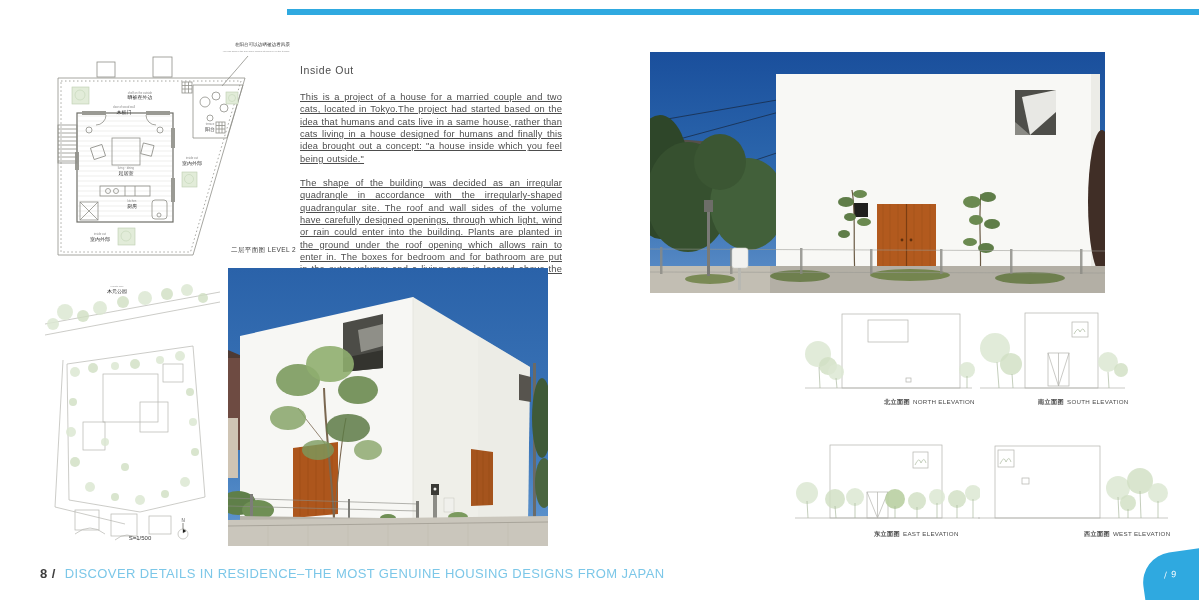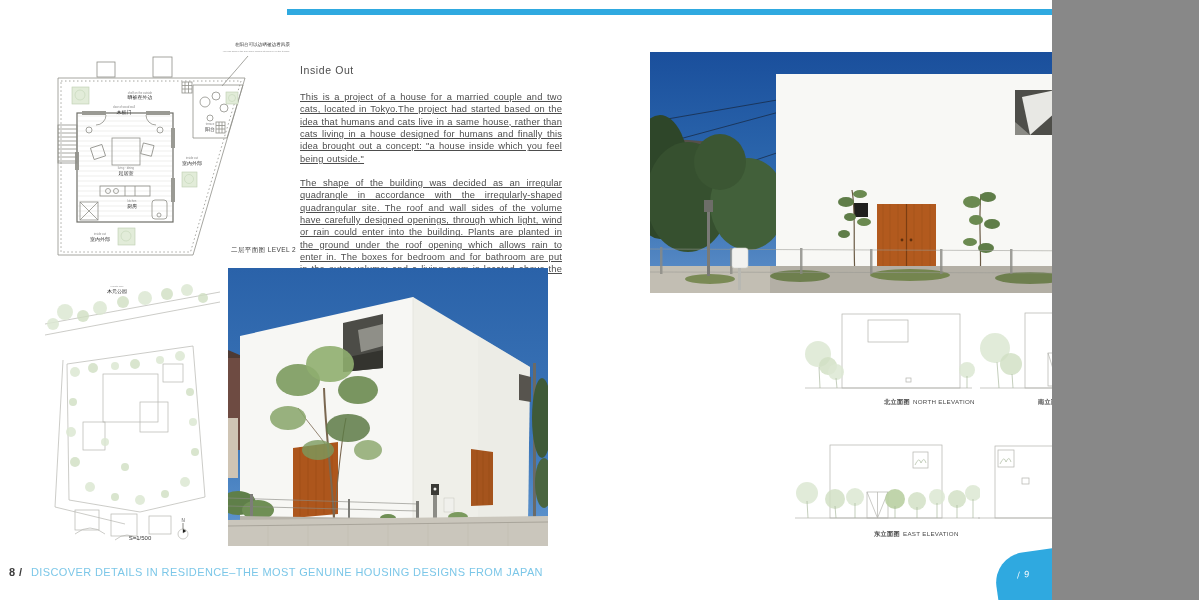--- a/index.html
+++ b/index.html
@@ -1,31 +1,31 @@
 <!DOCTYPE html>
 <html><head>
 <meta charset="utf-8">
 <style>
   html,body{margin:0;padding:0;background:#888;}
-  .page{position:relative;width:1052px;height:600px;background:#ffffff;overflow:hidden;
+  .page{position:relative;width:1199px;height:600px;background:#ffffff;overflow:hidden;
         font-family:"Liberation Sans","DejaVu Sans",sans-serif;}
   .abs{position:absolute;}
   
   .topbar{position:absolute;left:287px;top:9px;width:912px;height:5.5px;background:#2fa9e0;}
   
   .article{position:absolute;left:300px;top:64px;width:262px;color:#4d4d4d;}
   .article h2{font-size:10.5px;font-weight:normal;letter-spacing:.6px;margin:0 0 15px 0;}
   .article p{font-size:9.3px;line-height:12.35px;text-align:justify;margin:0 0 12px 0;
              letter-spacing:.15px;word-spacing:.6px;text-decoration:underline;}
   
   .plan-caption{position:absolute;left:231px;top:246px;font-size:6.5px;color:#3c3c3c;letter-spacing:.4px;}
   .elev-caption{position:absolute;font-size:6.2px;color:#4a4a4a;letter-spacing:.3px;white-space:nowrap;}
   .elev-caption .cn{font-weight:bold;margin-right:3px;}
   
-  .footer{position:absolute;left:9px;top:566px;font-size:11px;letter-spacing:.4px;white-space:nowrap;}
+  .footer{position:absolute;left:40px;top:566px;font-size:13px;letter-spacing:.4px;white-space:nowrap;}
   .footer .num{color:#3d3d3d;font-weight:bold;margin-right:5px;}
   .footer .title{color:#7cc7e8;}
   
   .tab{position:absolute;right:-8px;bottom:-10px;width:64px;height:58px;background:#2fa9e0;
        border-top-left-radius:30px;transform:rotate(-8deg);}
   .tab span{position:absolute;left:22px;top:17px;color:#ffffff;font-size:9px;font-style:italic;letter-spacing:1px;}
   
   .plan-line{stroke:#8f8f89;fill:none;stroke-width:.8;}
   .plan-thick{stroke:#6e6e68;fill:none;stroke-width:1.2;}
   .plan-green{fill:#e2ecd9;stroke:#bcceb0;stroke-width:.6;}

